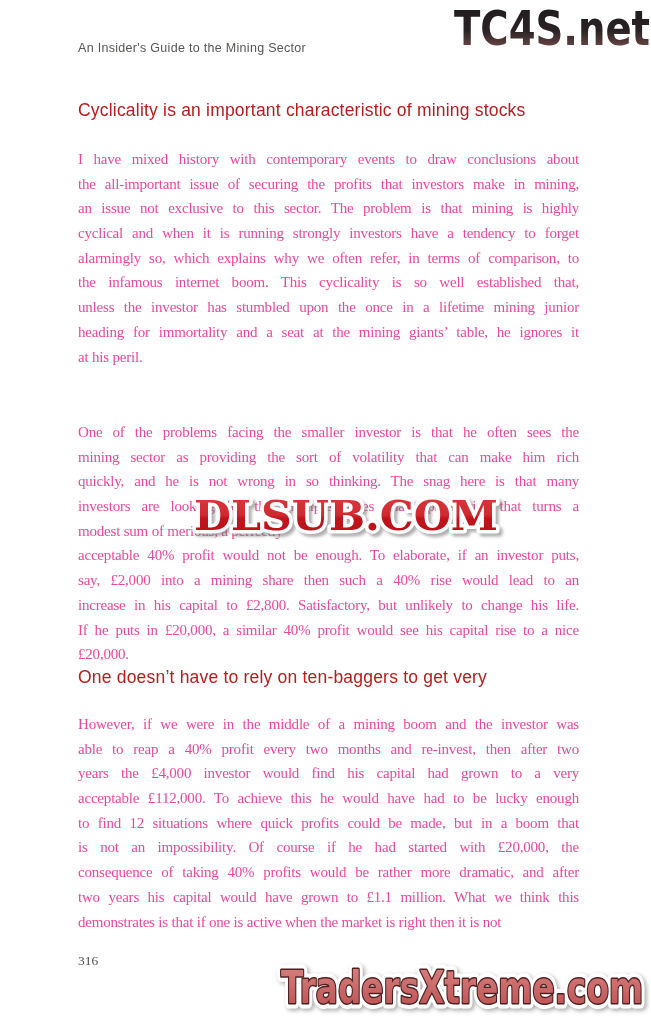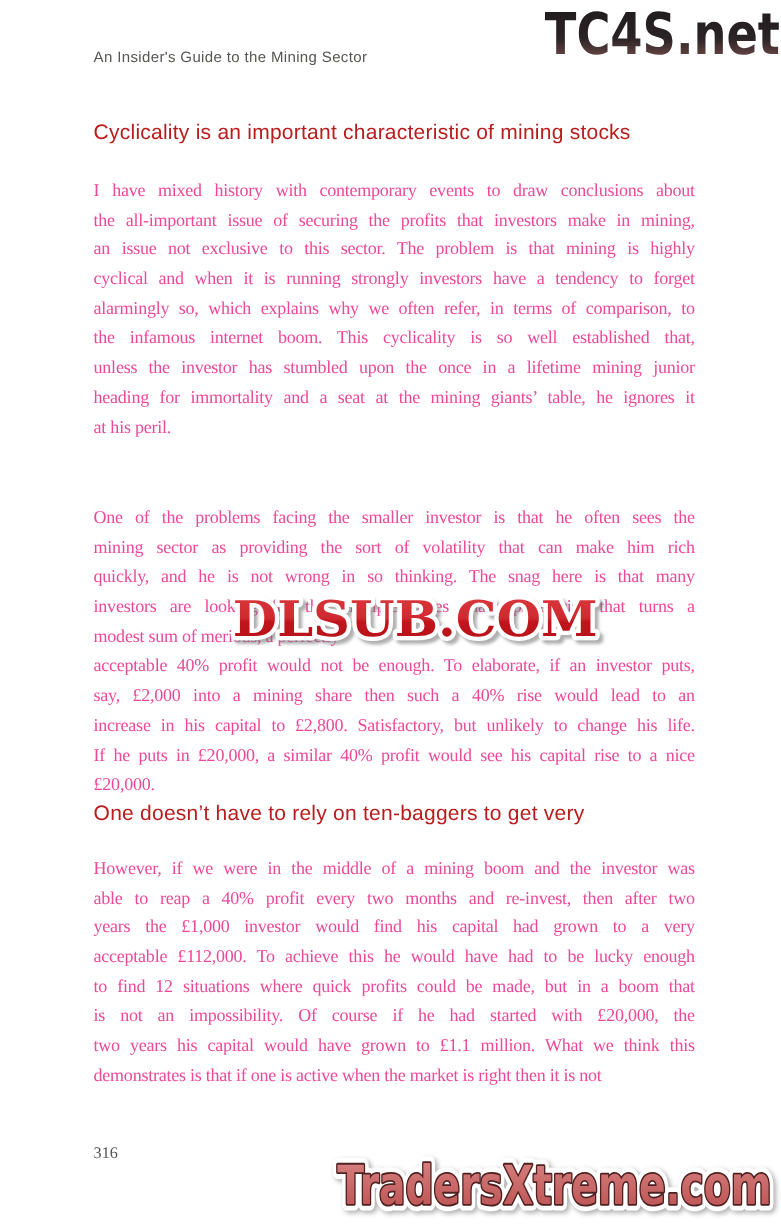--- a/index.html
+++ b/index.html
@@ -148,24 +148,25 @@
       </defs>
       <text class="serif-logo-text" x="163" y="43" text-anchor="middle" font-size="41" font-weight="bold" textLength="304" lengthAdjust="spacingAndGlyphs" paint-order="stroke" stroke="#ffffff" stroke-width="7" stroke-linejoin="round" fill="url(#dlsubGrad)">DLSUB.COM</text>
     </svg>
   </div>
 
   <div class="heading" id="heading2">One doesn’t have to rely on ten-baggers to get very</div>
 
   <div class="para" id="para3">
       <div class="line">However, if we were in the middle of a mining boom and the investor was</div>
       <div class="line">able to reap a 40% profit every two months and re-invest, then after two</div>
-      <div class="line">years the £1,000 investor would find his capital had grown to a very</div>
+      <div class="line">years the £4,000 investor would find his capital had grown to a very</div>
       <div class="line">acceptable £112,000. To achieve this he would have had to be lucky enough</div>
       <div class="line">to find 12 situations where quick profits could be made, but in a boom that</div>
       <div class="line">is not an impossibility. Of course if he had started with £20,000, the</div>
+      <div class="line">consequence of taking 40% profits would be rather more dramatic, and after</div>
       <div class="line">two years his capital would have grown to £1.1 million. What we think this</div>
       <div class="line last">demonstrates is that if one is active when the market is right then it is not</div>
     </div>
 
   <div class="page-number">316</div>
 
   <div class="traders-logo">
     <svg width="380" height="64" viewBox="0 0 380 64">
       <defs>
         <linearGradient id="txGrad" x1="0" y1="0" x2="0" y2="1">

